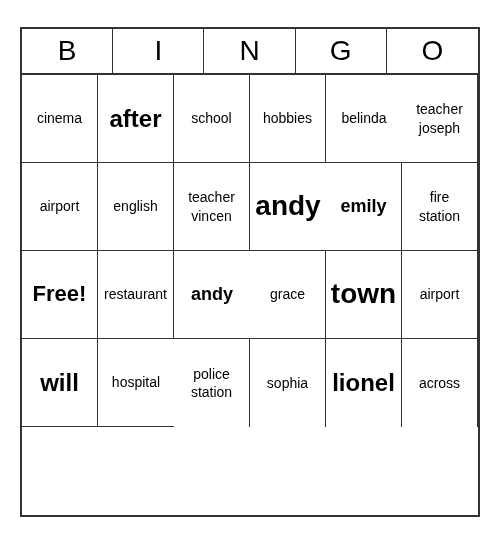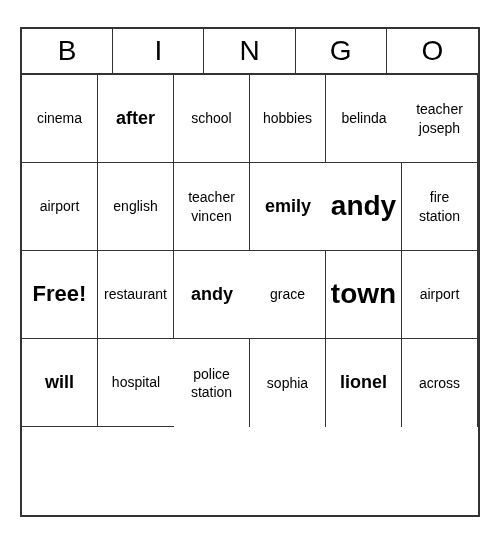--- a/index.html
+++ b/index.html
@@ -48,21 +48,21 @@
       font-size: 14px;
       line-height: 1.3;
     }
     .cell:nth-child(5n) {
       border-right: none;
     }
     .cell:nth-child(n+21) {
       border-bottom: none;
     }
     .cell.large {
-      font-size: 18px;
+      font-size: 24px;
       font-weight: bold;
     }
     .cell.xlarge {
       font-size: 28px;
       font-weight: bold;
     }
     .cell.medium {
       font-size: 18px;
       font-weight: bold;
     }
@@ -85,22 +85,22 @@
   <div class="grid">
   <div class="cell">cinema</div>
       <div class="cell large">after</div>
       <div class="cell">school</div>
       <div class="cell">hobbies</div>
       <div class="cell">belinda</div>
       <div class="cell">teacher<br>joseph</div>
       <div class="cell">airport</div>
       <div class="cell">english</div>
       <div class="cell">teacher<br>vincen</div>
+      <div class="cell xlarge">andy</div>
       <div class="cell medium">emily</div>
-      <div class="cell xlarge">andy</div>
       <div class="cell">fire<br>station</div>
       <div class="cell free">Free!</div>
       <div class="cell">restaurant</div>
       <div class="cell medium">andy</div>
       <div class="cell">grace</div>
       <div class="cell xlarge">town</div>
       <div class="cell">airport</div>
       <div class="cell large">will</div>
       <div class="cell">hospital</div>
       <div class="cell">police<br>station</div>

